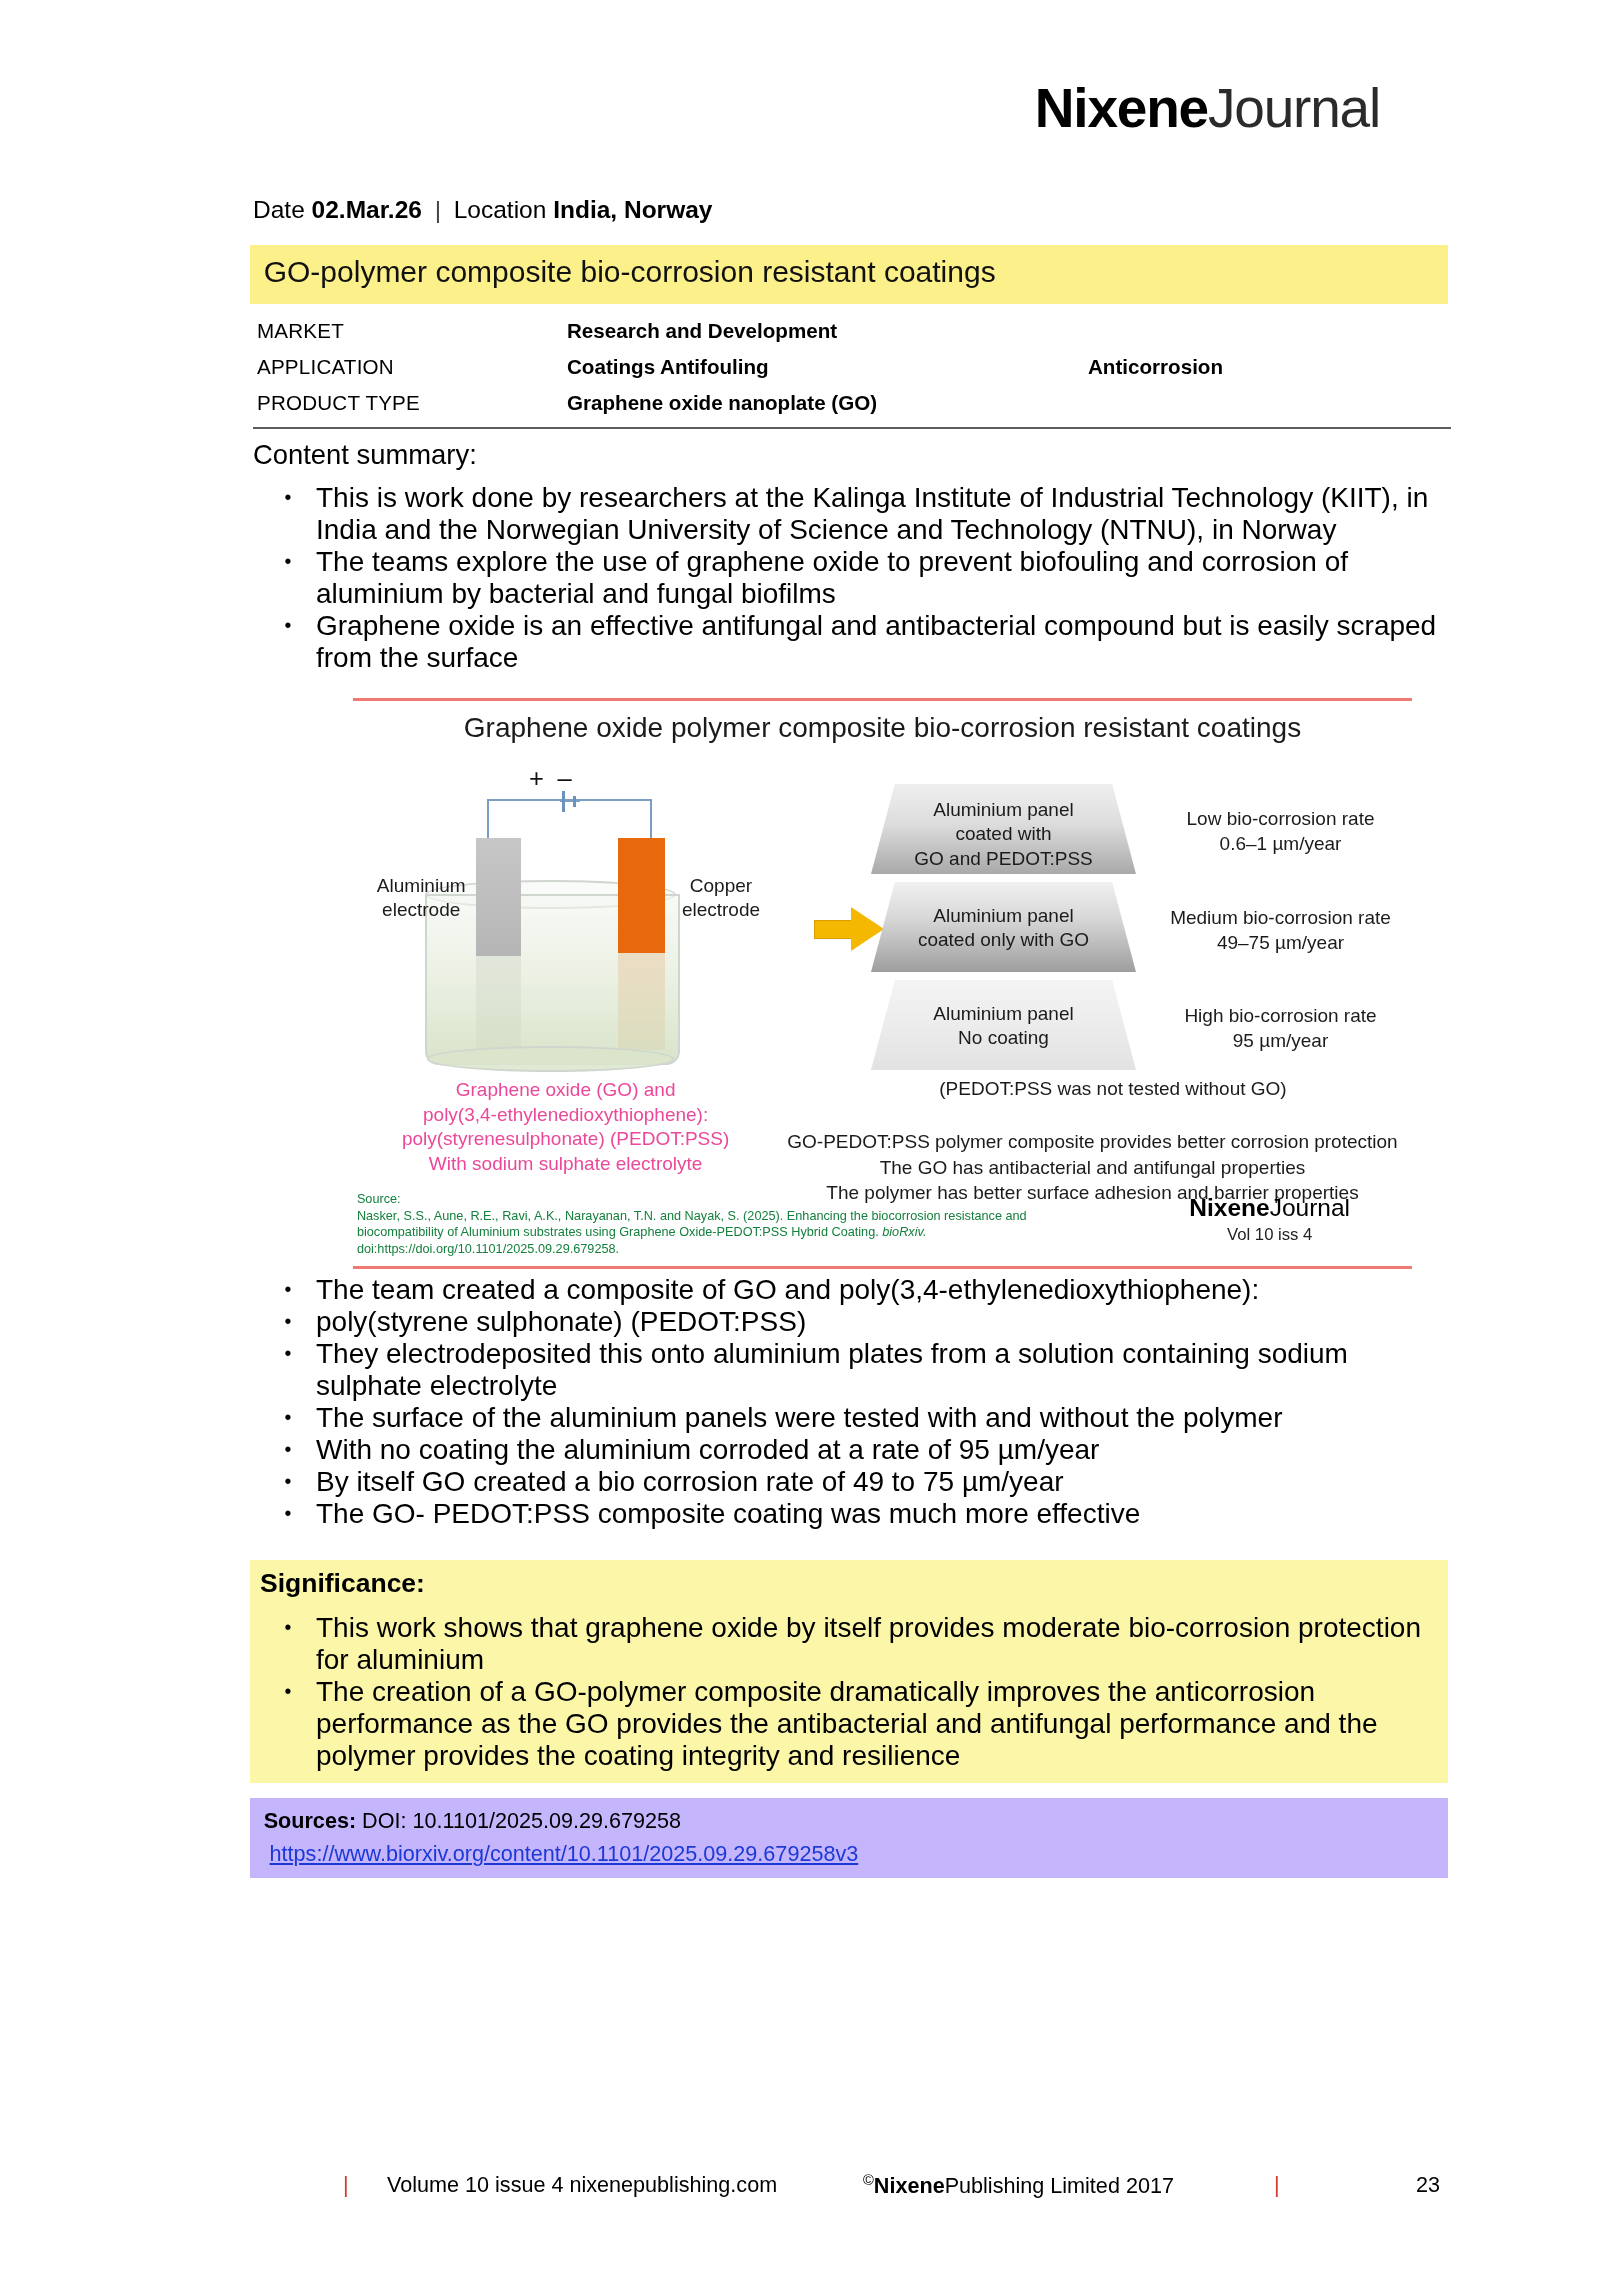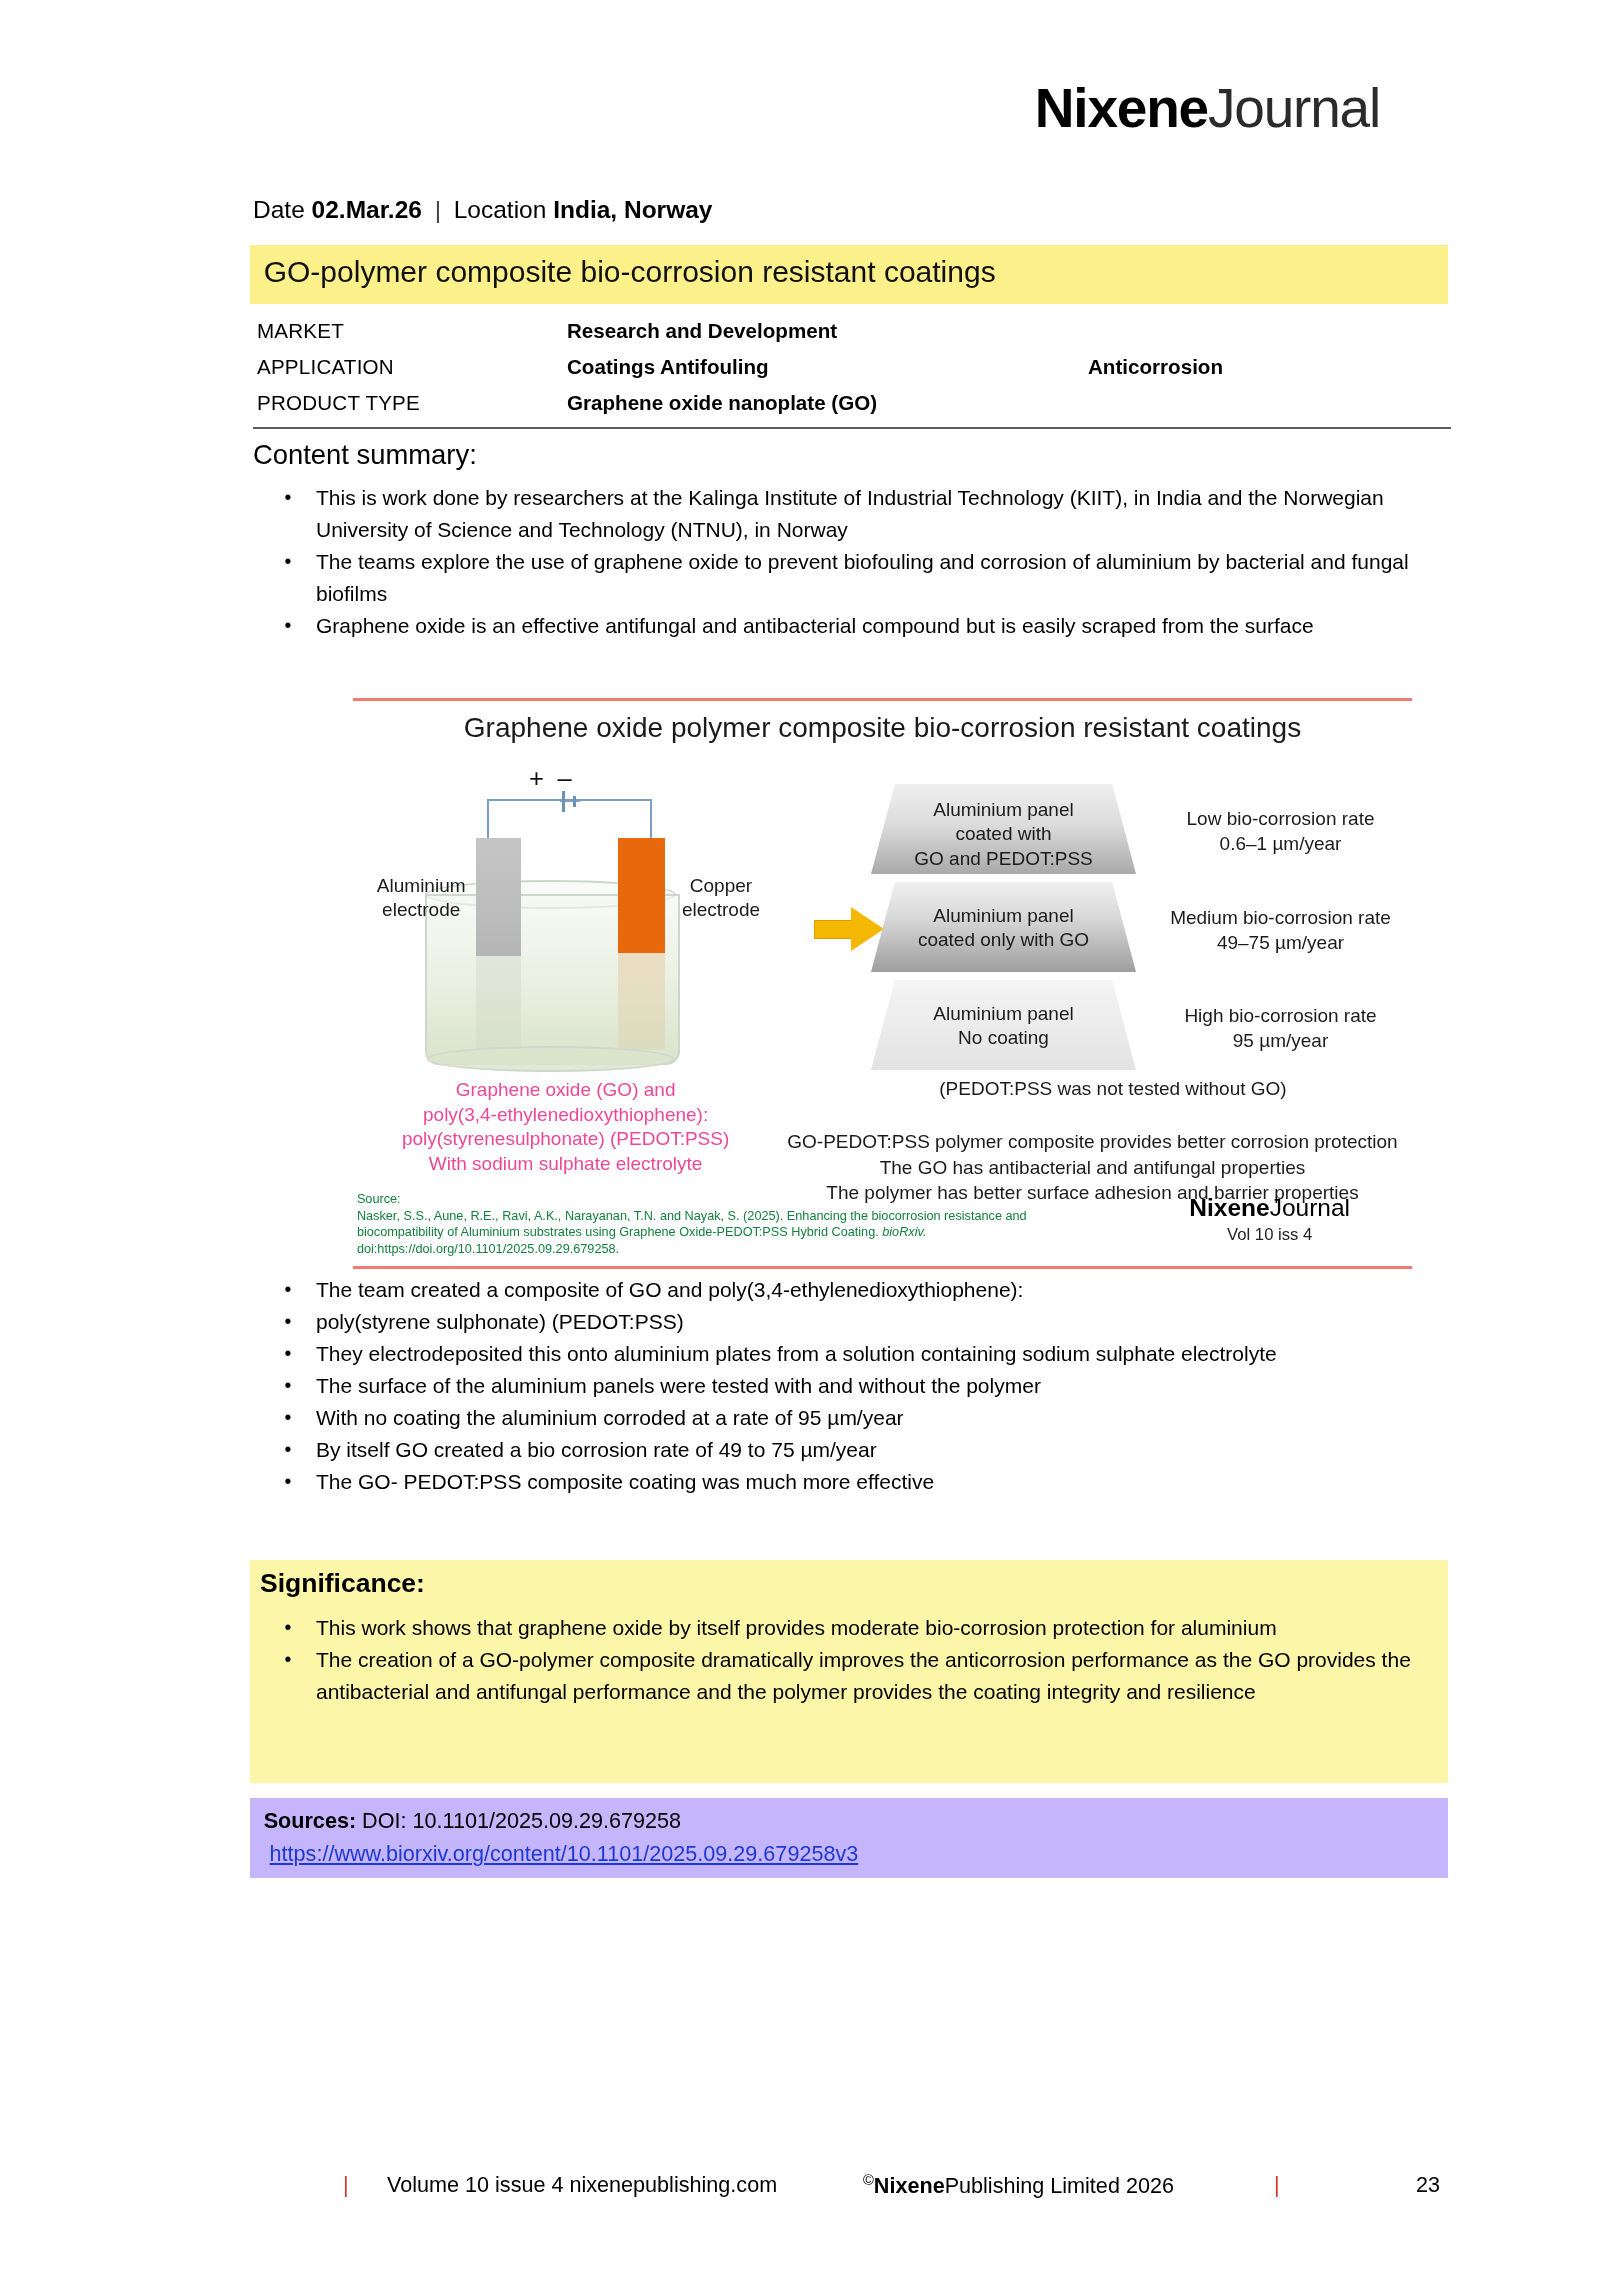--- a/index.html
+++ b/index.html
@@ -118,21 +118,21 @@
   
   ul.bullets {
     position: absolute;
     margin: 0;
     padding: 0;
     list-style: none;
   }
   ul.bullets > li {
     position: relative;
     padding-left: 53px;
-    font-size: 21px;
+    font-size: 28px;
     line-height: 32px;
     margin-bottom: 0px;
   }
   ul.bullets > li::before {
     content: "\2022";
     position: absolute;
     left: 21.6px;
     top: -1px;
     font-size: 19.6px;
     color: #000;
@@ -657,19 +657,19 @@
     <div class="line1">
       <b>Sources:</b>
       <span>DOI: 10.1101/2025.09.29.679258</span>
     </div>
     <div class="line2">https://www.biorxiv.org/content/10.1101/2025.09.29.679258v3</div>
   </div>
 
   <div class="footer">
     <span class="bar b1">|</span>
     <span class="f-vol">Volume 10 issue 4 nixenepublishing.com</span>
-    <span class="f-cpy"><span class="sup">©</span><b>Nixene</b><span>Publishing Limited 2026</span></span>
+    <span class="f-cpy"><span class="sup">©</span><b>Nixene</b><span>Publishing Limited 2017</span></span>
     <span class="bar b2">|</span>
     <span class="f-page">23</span>
   </div>
 
 </div>
 
 
 </body></html>

